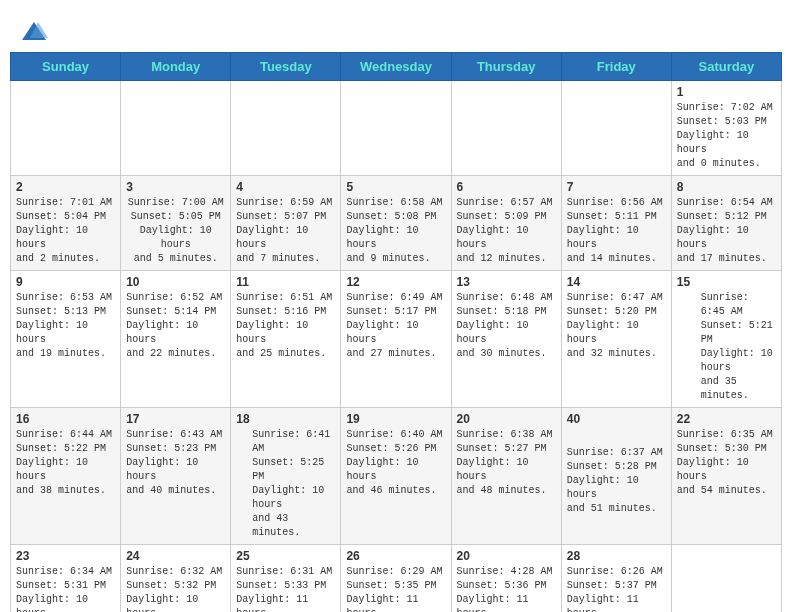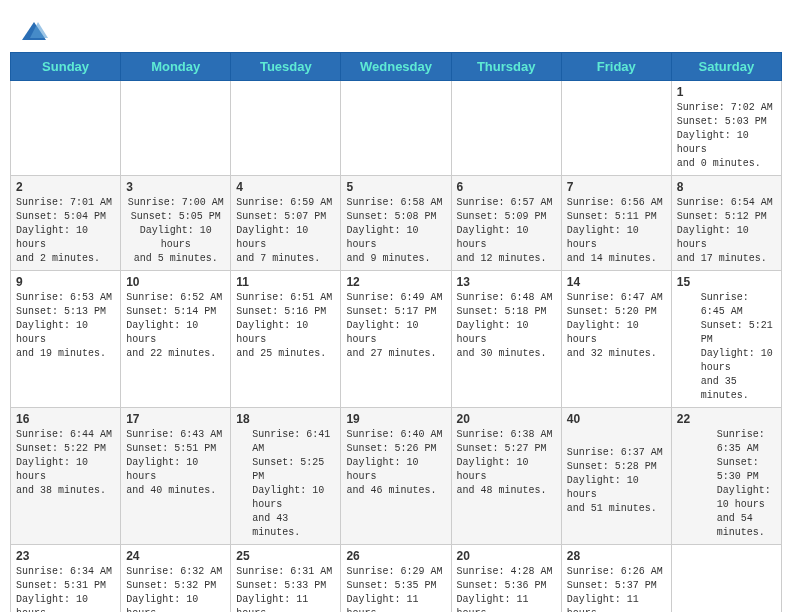--- a/index.html
+++ b/index.html
@@ -248,21 +248,21 @@
         <td>
           <span class="day-num">16</span>
           <div class="day-info" style="white-space: pre-line;">Sunrise: 6:44 AM
 Sunset: 5:22 PM
 Daylight: 10 hours
 and 38 minutes.</div>
         </td>
         <td>
           <span class="day-num">17</span>
           <div class="day-info" style="white-space: pre-line;">Sunrise: 6:43 AM
-Sunset: 5:51 PM
+Sunset: 5:23 PM
 Daylight: 10 hours
 and 40 minutes.</div>
         </td>
         <td>
           <span class="day-num">18</span>
           <div class="day-info" style="white-space: pre-line; margin-left: 16px;">Sunrise: 6:41 AM
 Sunset: 5:25 PM
 Daylight: 10 hours
 and 43 minutes.</div>
         </td>
@@ -282,21 +282,21 @@
         </td>
         <td>
           <span class="day-num">40</span>
           <div class="day-info" style="white-space: pre-line; margin-top: 20px;">Sunrise: 6:37 AM
 Sunset: 5:28 PM
 Daylight: 10 hours
 and 51 minutes.</div>
         </td>
         <td>
           <span class="day-num">22</span>
-          <div class="day-info" style="white-space: pre-line; margin-left: 40px;">Sunrise: 6:35 AM
+          <div class="day-info" style="white-space: pre-line;">Sunrise: 6:35 AM
 Sunset: 5:30 PM
 Daylight: 10 hours
 and 54 minutes.</div>
         </td>
       </tr>
       <tr>
         <td>
           <span class="day-num">23</span>
           <div class="day-info" style="white-space: pre-line;">Sunrise: 6:34 AM
 Sunset: 5:31 PM

